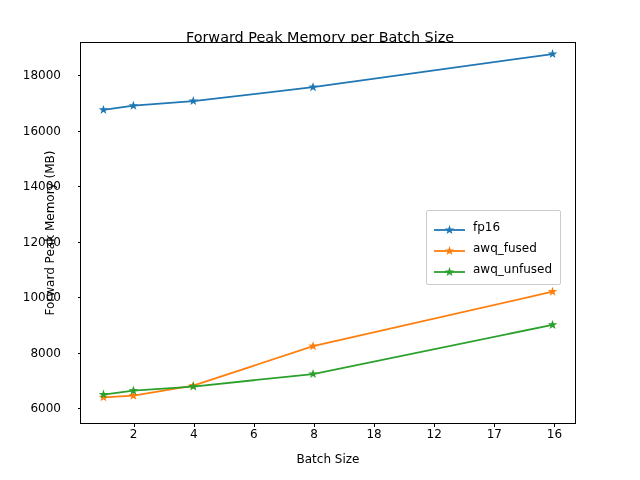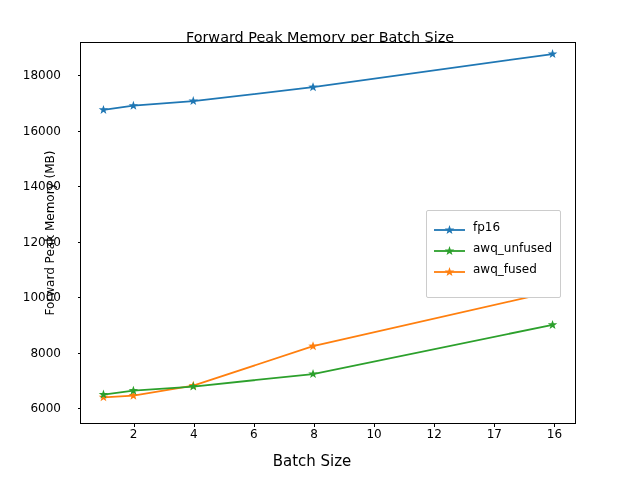--- a/index.html
+++ b/index.html
@@ -43,22 +43,22 @@
   .ytext{
     position:absolute;right:100%;
     margin-right:20px;
     font-size:12px;color:#000;
     white-space:nowrap;
     transform:translateY(-50%);
   }
 
   
   #xlabel{
-    position:absolute;left:64px;top:452px;width:496px;
-    text-align:center;font-size:15px;color:#000;
+    position:absolute;left:80px;top:452px;width:496px;
+    text-align:center;font-size:12px;color:#000;
   }
   .xtick{
     position:absolute;bottom:-3.5px;height:3.5px;width:0;
     border-left:0.9px solid #000;
   }
   .xtext{
     position:absolute;top:100%;margin-top:4px;
     font-size:12px;color:#000;white-space:nowrap;
     transform:translateX(-50%);
   }
@@ -69,21 +69,21 @@
     overflow:visible;
   }
 
   
   #legend{
     position:absolute;
     left:345px;top:167px;
     border:0.8px solid #cccccc;
     border-radius:2px;
     background:#ffffff;
-    padding:5px 8px 18px 6px;
+    padding:5px 8px 5px 6px;
     box-shadow:none;
   }
   .legend-row{
     display:flex;align-items:center;
     height:21px;
   }
   .legend-sample{
     width:33px;height:12px;position:relative;margin-right:7px;flex:none;
   }
   .legend-label{
@@ -119,21 +119,21 @@
     <div id="x-axis">
         <div class="xtick" style="left: 52.6061px;"></div>
         <div class="xtext" style="left: 52.6061px;">2</div>
         <div class="xtick" style="left: 112.727px;"></div>
         <div class="xtext" style="left: 112.727px;">4</div>
         <div class="xtick" style="left: 172.848px;"></div>
         <div class="xtext" style="left: 172.848px;">6</div>
         <div class="xtick" style="left: 232.97px;"></div>
         <div class="xtext" style="left: 232.97px;">8</div>
         <div class="xtick" style="left: 293.091px;"></div>
-        <div class="xtext" style="left: 293.091px;">10</div>
+        <div class="xtext" style="left: 293.091px;">18</div>
         <div class="xtick" style="left: 353.212px;"></div>
         <div class="xtext" style="left: 353.212px;">12</div>
         <div class="xtick" style="left: 413.333px;"></div>
         <div class="xtext" style="left: 413.333px;">17</div>
         <div class="xtick" style="left: 473.455px;"></div>
         <div class="xtext" style="left: 473.455px; text-align: right;">16</div>
       </div>
 
     <svg id="series-svg" viewBox="0 0 496 382" preserveAspectRatio="none">
         <g>
@@ -165,29 +165,29 @@
     <div id="legend">
         <div class="legend-row">
           <div class="legend-sample"><svg width="33" height="12" viewBox="0 0 33 12">
               <line x1="1" y1="6" x2="32" y2="6" stroke="#1f77b4" stroke-width="1.8"></line>
               <path d="M16.50,1.00L17.68,4.38L21.26,4.45L18.40,6.62L19.44,10.05L16.50,8.00L13.56,10.05L14.60,6.62L11.74,4.45L15.32,4.38Z" fill="#1f77b4"></path>
             </svg></div>
           <span class="legend-label">fp16</span>
         </div>
         <div class="legend-row">
           <div class="legend-sample"><svg width="33" height="12" viewBox="0 0 33 12">
+              <line x1="1" y1="6" x2="32" y2="6" stroke="#ff7f0e" stroke-width="1.8"></line>
+              <path d="M16.50,1.00L17.68,4.38L21.26,4.45L18.40,6.62L19.44,10.05L16.50,8.00L13.56,10.05L14.60,6.62L11.74,4.45L15.32,4.38Z" fill="#ff7f0e"></path>
+            </svg></div>
+          <span class="legend-label">awq_fused</span>
+        </div>
+        <div class="legend-row">
+          <div class="legend-sample"><svg width="33" height="12" viewBox="0 0 33 12">
               <line x1="1" y1="6" x2="32" y2="6" stroke="#2ca02c" stroke-width="1.8"></line>
               <path d="M16.50,1.00L17.68,4.38L21.26,4.45L18.40,6.62L19.44,10.05L16.50,8.00L13.56,10.05L14.60,6.62L11.74,4.45L15.32,4.38Z" fill="#2ca02c"></path>
             </svg></div>
           <span class="legend-label">awq_unfused</span>
-        </div>
-        <div class="legend-row">
-          <div class="legend-sample"><svg width="33" height="12" viewBox="0 0 33 12">
-              <line x1="1" y1="6" x2="32" y2="6" stroke="#ff7f0e" stroke-width="1.8"></line>
-              <path d="M16.50,1.00L17.68,4.38L21.26,4.45L18.40,6.62L19.44,10.05L16.50,8.00L13.56,10.05L14.60,6.62L11.74,4.45L15.32,4.38Z" fill="#ff7f0e"></path>
-            </svg></div>
-          <span class="legend-label">awq_fused</span>
         </div>
       </div>
   </div>
 
   <div id="xlabel">Batch Size</div>
 </div>
 
 </body></html>

